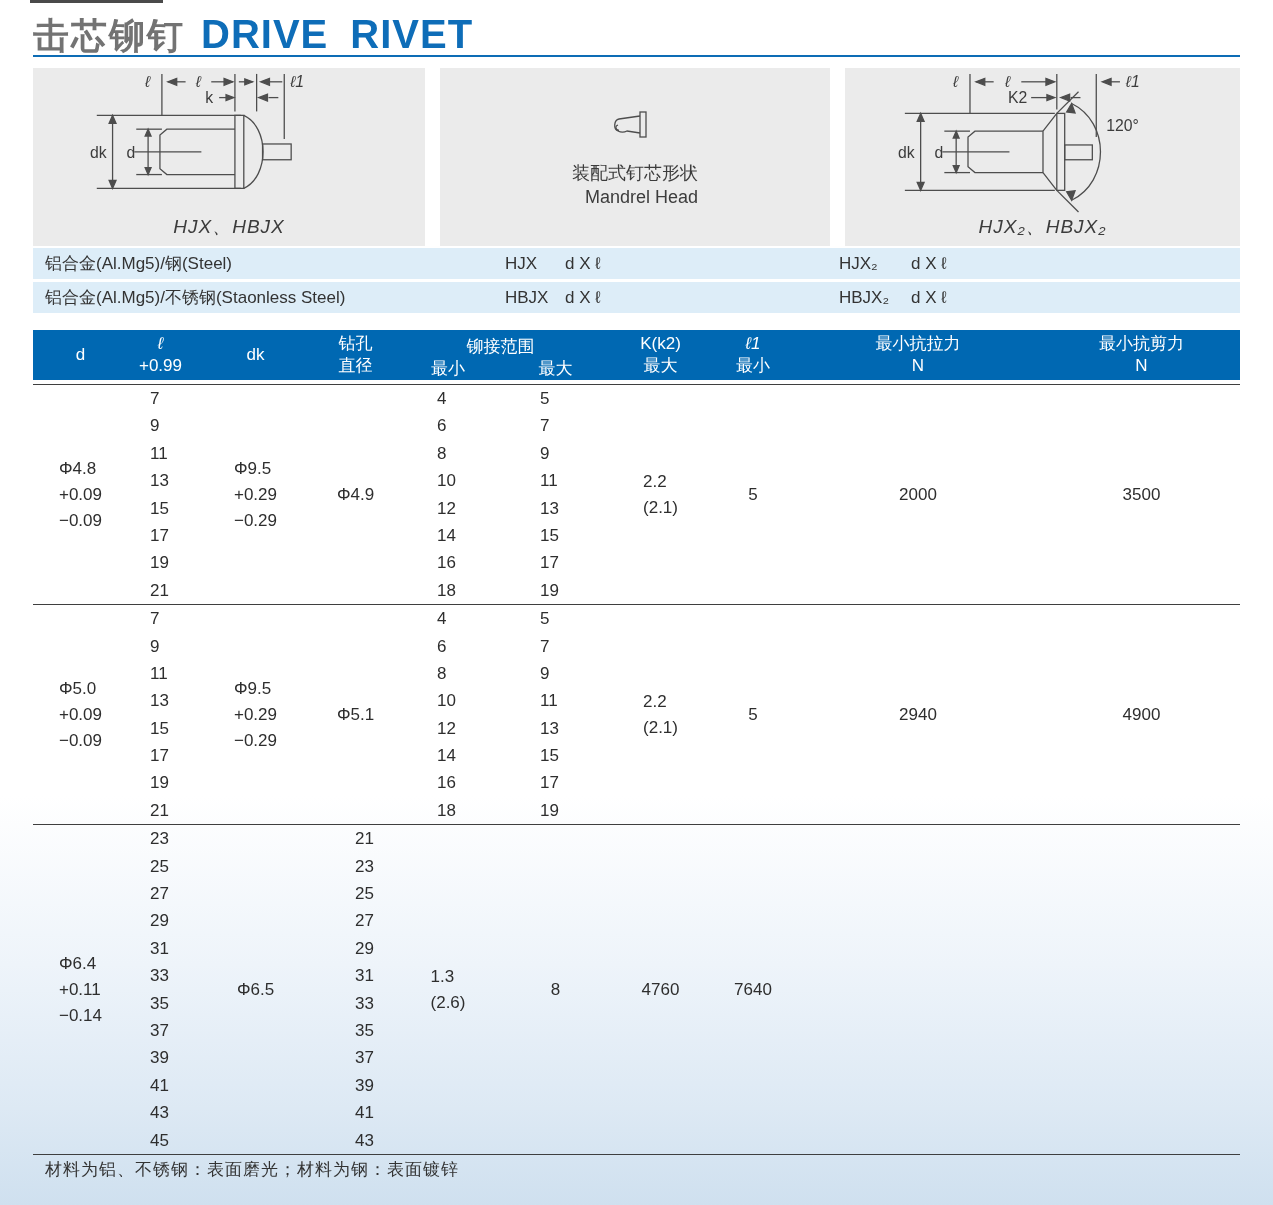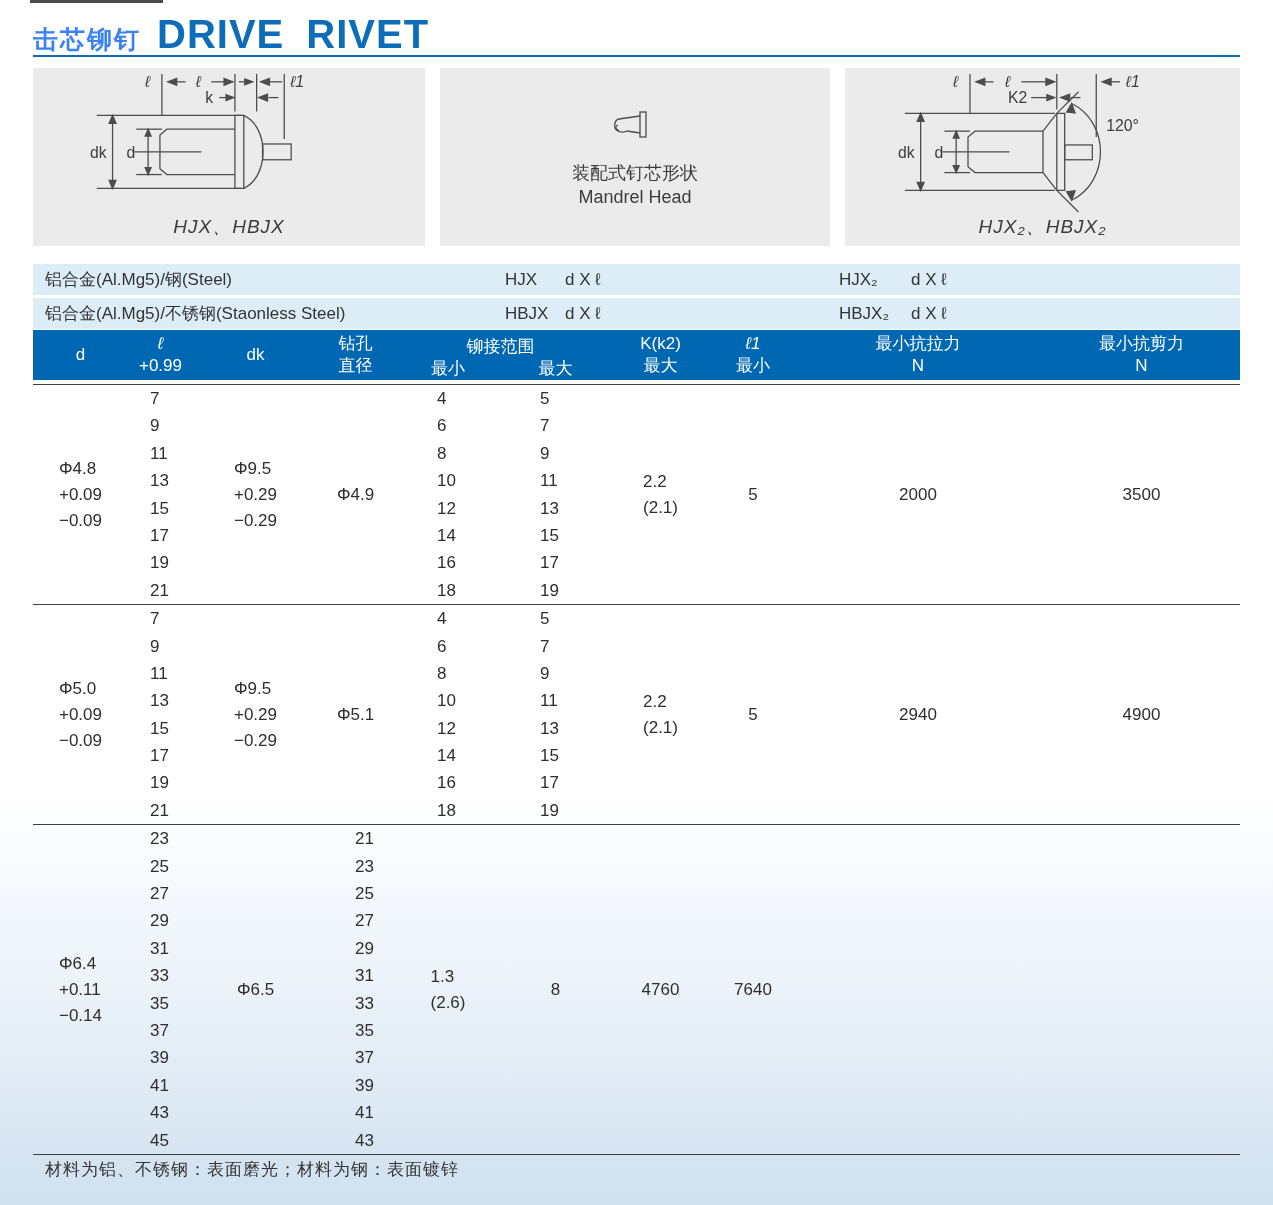--- a/index.html
+++ b/index.html
@@ -7,39 +7,39 @@
     width:1273px;height:1205px;position:relative;overflow:hidden;
     font-family:"Liberation Sans","DejaVu Sans",sans-serif;
     background:linear-gradient(180deg,#ffffff 0%,#ffffff 66%,#eef4fa 80%,#dde9f4 92%,#cfe0ef 100%);
     color:#333;
   }
   
   .top-artifact{position:absolute;left:30px;top:0;width:133px;height:3px;background:#4a4a4a;}
 
   
   .titlebar{position:absolute;left:33px;top:12px;width:1207px;white-space:nowrap;}
-  .title-cn{font-size:25px;font-weight:bold;color:#3b82f6;letter-spacing:2px;}
+  .title-cn{font-size:36px;font-weight:bold;color:#737373;letter-spacing:2px;}
   .title-en{font-size:40px;font-weight:bold;color:#0e6db8;margin-left:16px;letter-spacing:1px;word-spacing:10px;}
   .title-rule{position:absolute;left:33px;top:55px;width:1207px;height:2px;background:#0d6cb5;}
 
   
   .panels{position:absolute;left:33px;top:68px;width:1207px;height:178px;display:flex;gap:15px;}
   .panel{background:#ebebeb;height:178px;display:flex;flex-direction:column;align-items:center;justify-content:flex-start;}
   .panel-left{width:392px;}
   .panel-mid{width:390px;justify-content:center;}
   .panel-right{width:395px;}
   .panel svg{display:block;}
   .panel-caption{font-size:19px;color:#3c3c3c;margin-top:-2px;letter-spacing:1px;font-style:italic;}
-  .mid-caption{font-size:18px;color:#3c3c3c;line-height:24px;text-align:center;margin-top:16px;}
+  .mid-caption{font-size:18px;color:#3c3c3c;line-height:24px;text-align:right;margin-top:16px;}
   .diagram-stroke{stroke:#4d4d4d;fill:none;stroke-width:1.3;}
   .diagram-text{font-size:16px;fill:#3c3c3c;font-family:"Liberation Sans","DejaVu Sans",sans-serif;}
   .diagram-text-i{font-style:italic;}
 
   
-  .mat-rows{position:absolute;left:33px;top:264px;width:1207px;}
+  .mat-rows{position:absolute;left:33px;top:248px;width:1207px;}
   .mat-row{position:relative;height:31px;background:#ddedf8;margin-bottom:3px;font-size:17px;color:#333;}
   .mat-row span{position:absolute;top:0;line-height:31px;white-space:nowrap;}
   .mat-name{left:12px;}
   .mat-code-a{left:472px;}
   .mat-spec-a{left:532px;}
   .mat-code-b{left:806px;text-align:right;}
   .mat-spec-b{left:878px;}
 
   
   .table{position:absolute;left:33px;top:330px;width:1207px;}

